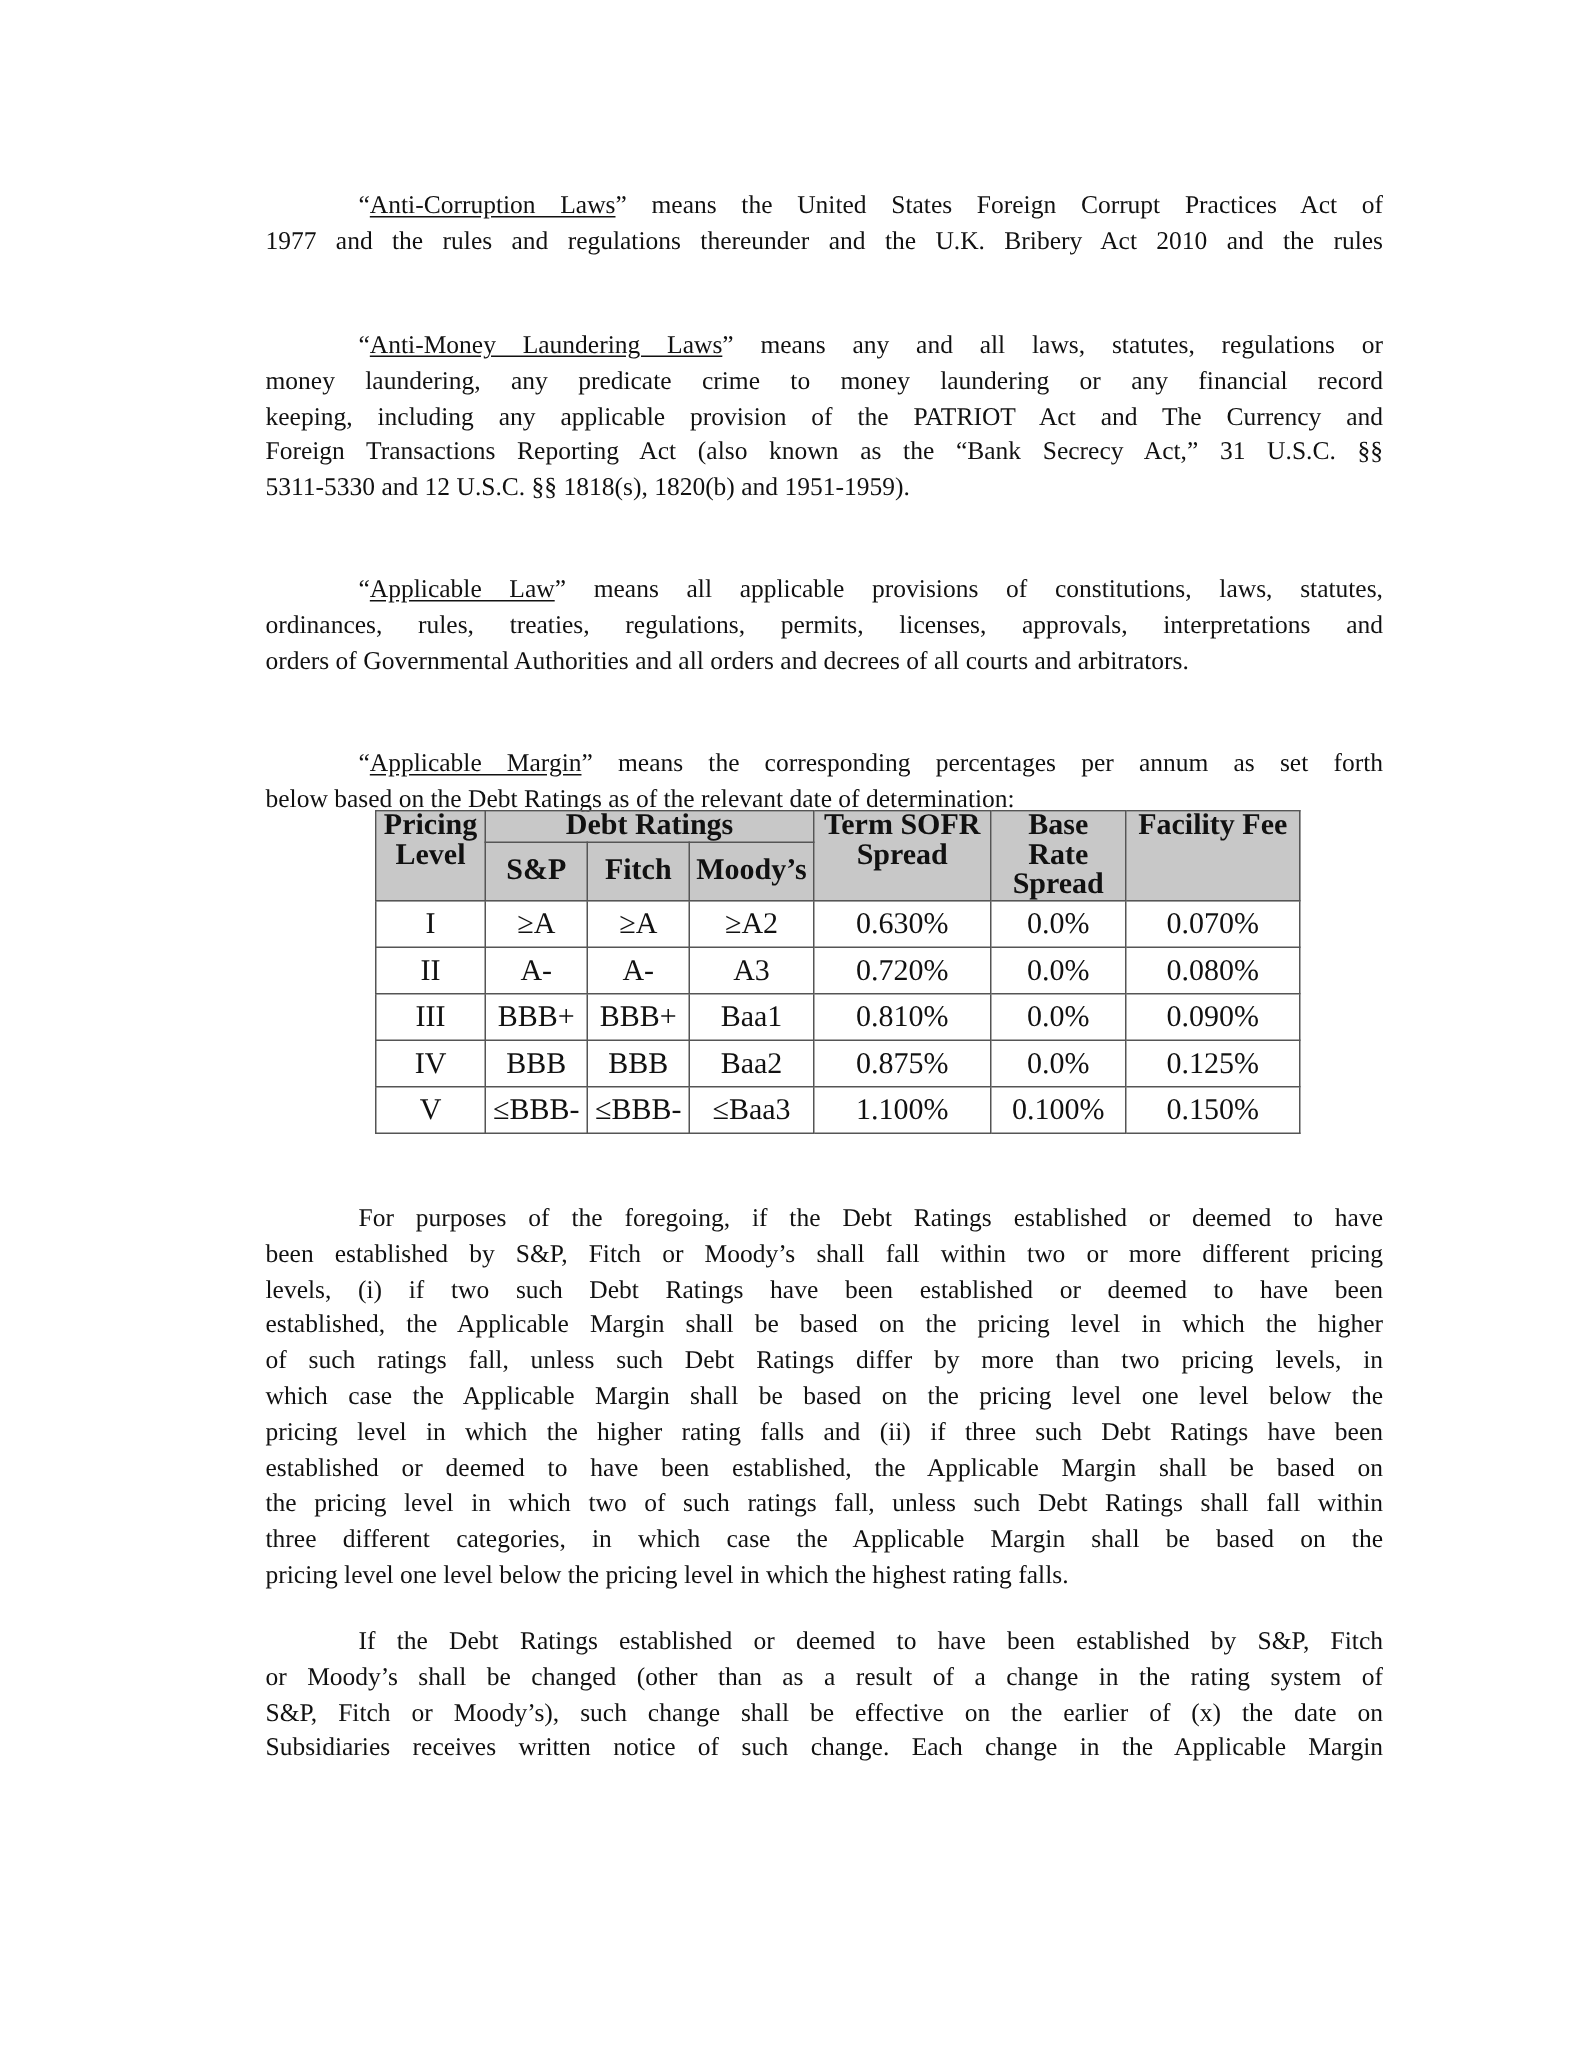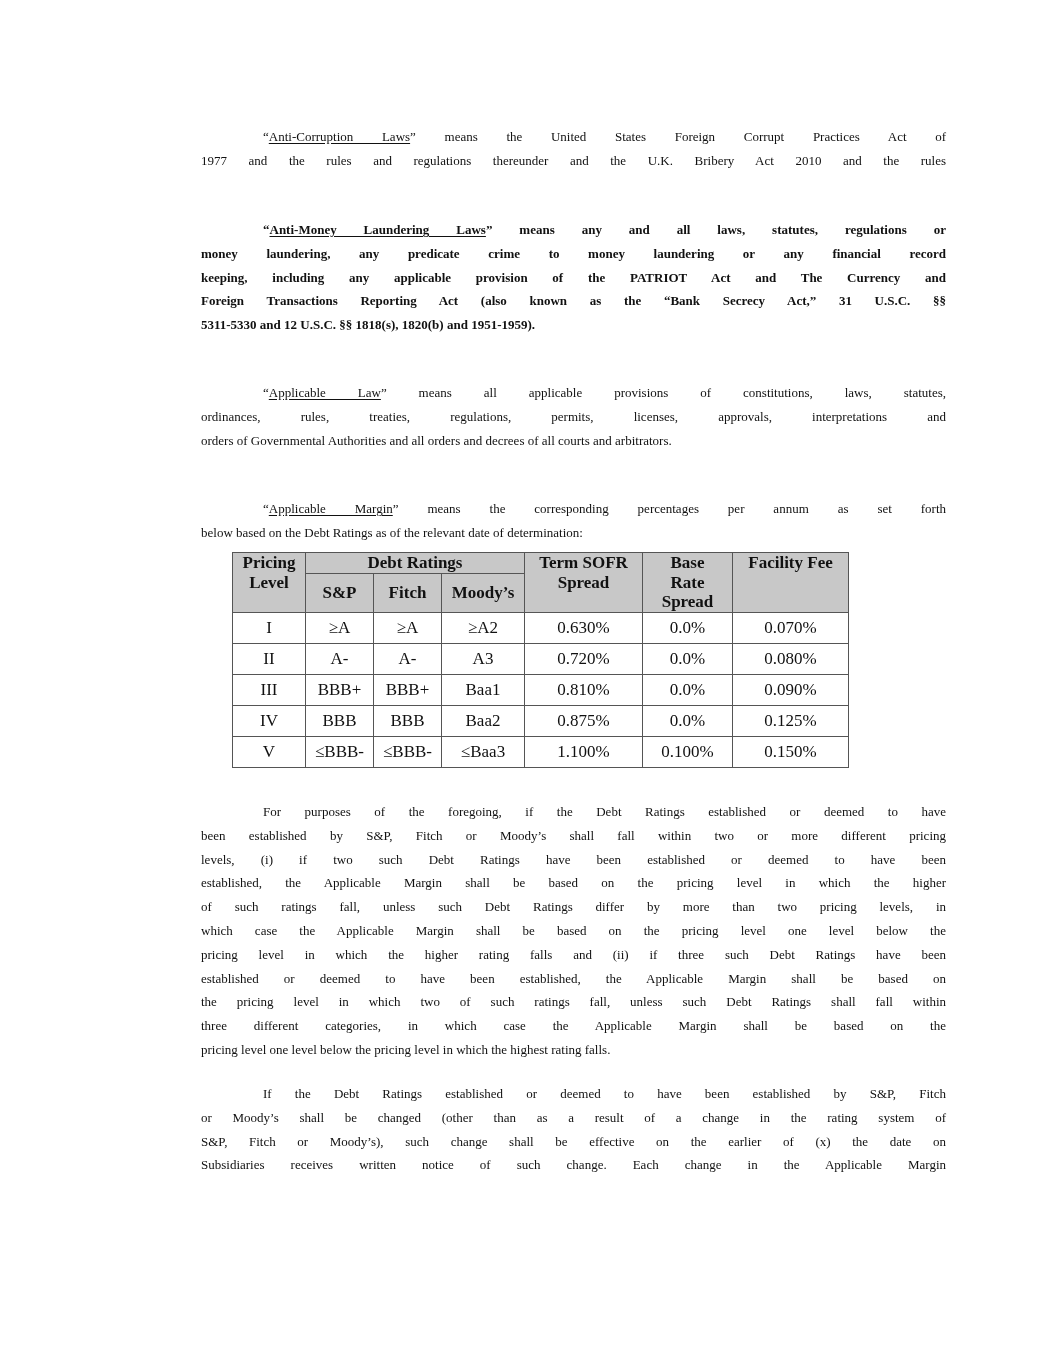--- a/index.html
+++ b/index.html
@@ -1,38 +1,38 @@
 <!DOCTYPE html>
 <html><head>
 <meta charset="utf-8">
 <style>
   html, body { margin: 0; padding: 0; background: #ffffff; }
   body { width: 1055px; height: 1365px; position: relative; overflow: hidden;
          font-family: "Liberation Serif", "DejaVu Serif", serif; color: #111; }
-  .para { position: absolute; left: 201px; width: 745px; font-size: 13px; line-height: 23.8px;
+  .para { position: absolute; left: 177px; width: 745px; font-size: 17px; line-height: 23.8px;
           text-align: justify; text-align-last: left; }
   .para .line { display: block; text-align: justify; text-align-last: justify; white-space: nowrap; }
   .para .line.last { text-align-last: left; }
   .indent { display: inline-block; width: 62px; }
   .term { text-decoration: underline; text-underline-offset: 2px; }
-  table.pricing { position: absolute; left: 232px; top: 540px; border-collapse: collapse;
-                  font-size: 17px; margin-top: 12px; }
+  table.pricing { position: absolute; left: 250px; top: 540px; border-collapse: collapse;
+                  font-size: 20px; }
   table.pricing th, table.pricing td { border: 1px solid #555; padding: 0; text-align: center; }
   table.pricing th { background: #c8c8c8; font-weight: bold; vertical-align: top; line-height: 19.5px; }
   table.pricing td { height: 30px; vertical-align: middle; }
 </style>
 </head>
 <body>
 
 <div class="para" style="top:125px;">
   <span class="line"><span class="indent"></span><span>“</span><span class="term">Anti-Corruption Laws</span><span>” means the United States Foreign Corrupt Practices Act of</span></span>
   <span class="line">1977 and the rules and regulations thereunder and the U.K. Bribery Act 2010 and the rules</span>
 </div>
 
-<div class="para" style="top:218px;font-weight:bold;">
+<div class="para" style="top:218px;">
   <span class="line"><span class="indent"></span><span>“</span><span class="term">Anti-Money Laundering Laws</span><span>” means any and all laws, statutes, regulations or</span></span>
   <span class="line">money laundering, any predicate crime to money laundering or any financial record</span>
   <span class="line">keeping, including any applicable provision of the PATRIOT Act and The Currency and</span>
   <span class="line">Foreign Transactions Reporting Act (also known as the “Bank Secrecy Act,” 31 U.S.C. §§</span>
   <span class="line last">5311-5330 and 12 U.S.C. §§ 1818(s), 1820(b) and 1951-1959).</span>
 </div>
 
 <div class="para" style="top:381px;">
   <span class="line"><span class="indent"></span><span>“</span><span class="term">Applicable Law</span><span>” means all applicable provisions of constitutions, laws, statutes,</span></span>
   <span class="line">ordinances, rules, treaties, regulations, permits, licenses, approvals, interpretations and</span>

